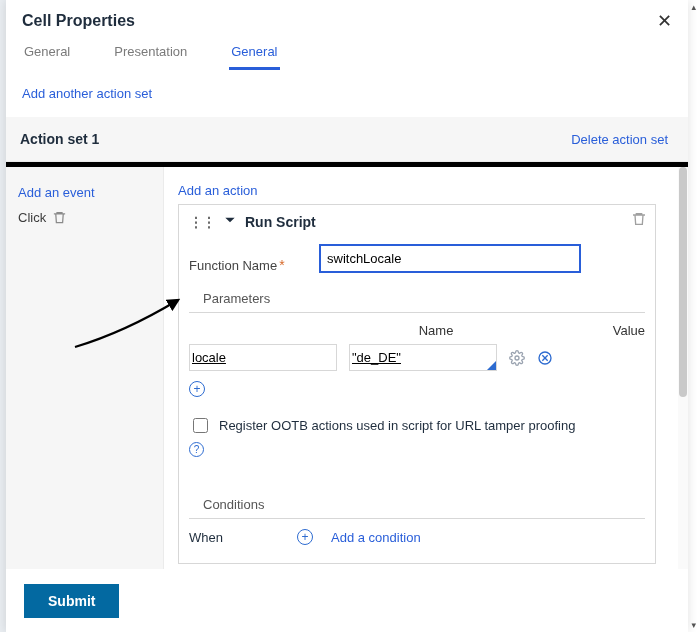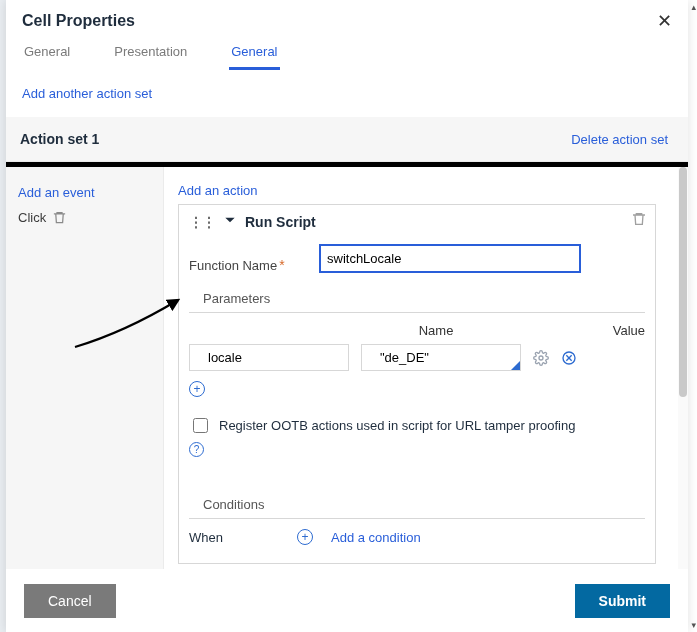--- a/index.html
+++ b/index.html
@@ -121,24 +121,25 @@
   .req{color:#d76a2b;font-size:14px;margin-left:2px;}
   input[type=text].fn{
     border:2px solid var(--link);
     padding:5px 6px;
     width:262px;
     font:inherit;
     outline:none;
   }
   input[type=text].plain{
     border:1px solid var(--border);
-    padding:5px 18px;
+    padding:5px 2px;
     font:inherit;
-    width:160px;
+    width:148px;
     outline:none;
+    text-decoration:underline;
   }
   .val-wrap{position:relative;display:inline-block;}
   .plain.value{width:130px;border-bottom-right-corner:0;}
   .corner{
     position:absolute;right:1px;bottom:1px;
     width:0;height:0;
     border-left:9px solid transparent;
     border-bottom:9px solid #2d6bd0;
     pointer-events:none;
   }
@@ -303,21 +304,20 @@
       </div>
 
       <div class="vscroll">
         <div class="vscroll-thumb"></div>
       </div>
     </div>
 
   </div>
 
   <div class="footer">
-    <button class="btn btn-cancel">Cancel</button>
     <button class="btn btn-submit">Submit</button>
   </div>
 
 </div>
 
 <svg class="arrow-anno" width="120" height="60">
   <defs>
     <marker id="ah" viewBox="0 0 10 10" refX="8" refY="5" markerWidth="6" markerHeight="6" orient="auto">
       <path d="M0 0L10 5L0 10z" fill="#000"></path>
     </marker>

